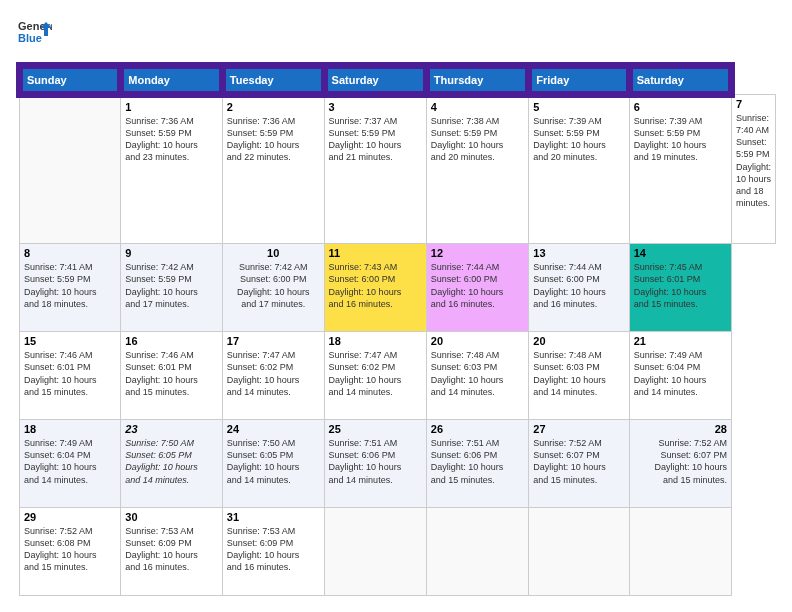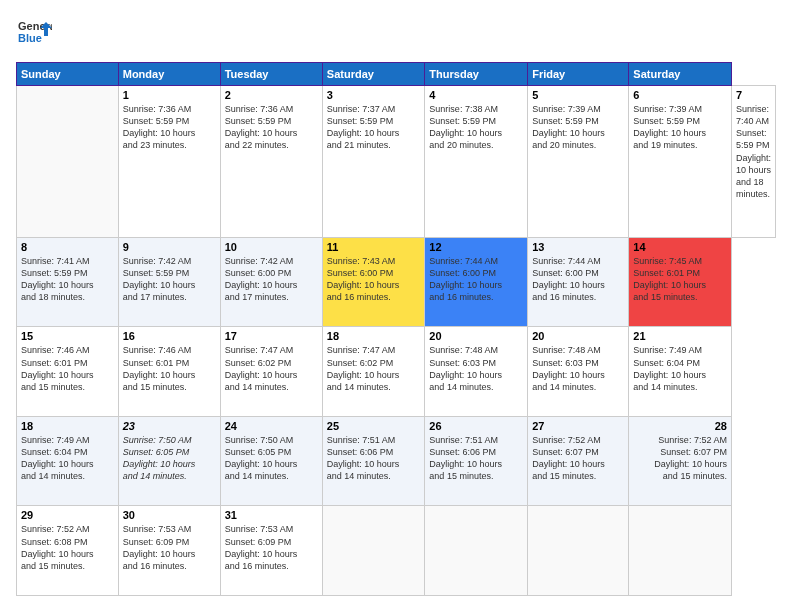--- a/index.html
+++ b/index.html
@@ -45,21 +45,21 @@
       border-collapse: collapse;
       width: 100%;
       font-size: 10px;
     }
     .calendar th {
       background: #1a6fc4;
       color: #fff;
       padding: 5px 4px;
       text-align: left;
       font-size: 11px;
-      border: 1px solid #4c1d95;
+      border: 7px solid #4c1d95;
     }
     .calendar td {
       border: 1px solid #ccc;
       padding: 3px 4px;
       vertical-align: top;
       width: calc(100% / 7);
       background: #fff;
     }
     .calendar tr:nth-child(even) td {
       background: #f5f5f5;
@@ -120,25 +120,25 @@
           <td><span class="day-num">2</span><span class="day-info">Sunrise: 7:36 AM<br>Sunset: 5:59 PM<br>Daylight: 10 hours<br>and 22 minutes.</span></td>
           <td><span class="day-num">3</span><span class="day-info">Sunrise: 7:37 AM<br>Sunset: 5:59 PM<br>Daylight: 10 hours<br>and 21 minutes.</span></td>
           <td><span class="day-num">4</span><span class="day-info">Sunrise: 7:38 AM<br>Sunset: 5:59 PM<br>Daylight: 10 hours<br>and 20 minutes.</span></td>
           <td><span class="day-num">5</span><span class="day-info">Sunrise: 7:39 AM<br>Sunset: 5:59 PM<br>Daylight: 10 hours<br>and 20 minutes.</span></td>
           <td><span class="day-num">6</span><span class="day-info">Sunrise: 7:39 AM<br>Sunset: 5:59 PM<br>Daylight: 10 hours<br>and 19 minutes.</span></td>
           <td><span class="day-num">7</span><span class="day-info">Sunrise: 7:40 AM<br>Sunset: 5:59 PM<br>Daylight: 10 hours<br>and 18 minutes.</span></td>
         </tr>
         <tr>
           <td style="background: rgb(240, 244, 250);"><span class="day-num">8</span><span class="day-info">Sunrise: 7:41 AM<br>Sunset: 5:59 PM<br>Daylight: 10 hours<br>and 18 minutes.</span></td>
           <td style="background: rgb(240, 244, 250);"><span class="day-num">9</span><span class="day-info">Sunrise: 7:42 AM<br>Sunset: 5:59 PM<br>Daylight: 10 hours<br>and 17 minutes.</span></td>
-          <td style="background: rgb(240, 244, 250);"><span class="day-num">10</span><span class="day-info">Sunrise: 7:42 AM<br>Sunset: 6:00 PM<br>Daylight: 10 hours<br>and 17 minutes.</span></td>
+          <td style="background: rgb(240, 244, 250); text-align: center;"><span class="day-num">10</span><span class="day-info">Sunrise: 7:42 AM<br>Sunset: 6:00 PM<br>Daylight: 10 hours<br>and 17 minutes.</span></td>
           <td style="background: #fde047;"><span class="day-num">11</span><span class="day-info">Sunrise: 7:43 AM<br>Sunset: 6:00 PM<br>Daylight: 10 hours<br>and 16 minutes.</span></td>
-          <td style="background: #3b82f6;"><span class="day-num">12</span><span class="day-info">Sunrise: 7:44 AM<br>Sunset: 6:00 PM<br>Daylight: 10 hours<br>and 16 minutes.</span></td>
+          <td style="background: #f0abfc;"><span class="day-num">12</span><span class="day-info">Sunrise: 7:44 AM<br>Sunset: 6:00 PM<br>Daylight: 10 hours<br>and 16 minutes.</span></td>
           <td style="background: rgb(240, 244, 250);"><span class="day-num">13</span><span class="day-info">Sunrise: 7:44 AM<br>Sunset: 6:00 PM<br>Daylight: 10 hours<br>and 16 minutes.</span></td>
-          <td style="background: #ef4444;"><span class="day-num">14</span><span class="day-info">Sunrise: 7:45 AM<br>Sunset: 6:01 PM<br>Daylight: 10 hours<br>and 15 minutes.</span></td>
+          <td style="background: #14b8a6;"><span class="day-num">14</span><span class="day-info">Sunrise: 7:45 AM<br>Sunset: 6:01 PM<br>Daylight: 10 hours<br>and 15 minutes.</span></td>
         </tr>
         <tr>
           <td><span class="day-num">15</span><span class="day-info">Sunrise: 7:46 AM<br>Sunset: 6:01 PM<br>Daylight: 10 hours<br>and 15 minutes.</span></td>
           <td><span class="day-num">16</span><span class="day-info">Sunrise: 7:46 AM<br>Sunset: 6:01 PM<br>Daylight: 10 hours<br>and 15 minutes.</span></td>
           <td><span class="day-num">17</span><span class="day-info">Sunrise: 7:47 AM<br>Sunset: 6:02 PM<br>Daylight: 10 hours<br>and 14 minutes.</span></td>
           <td><span class="day-num">18</span><span class="day-info">Sunrise: 7:47 AM<br>Sunset: 6:02 PM<br>Daylight: 10 hours<br>and 14 minutes.</span></td>
           <td><span class="day-num">20</span><span class="day-info">Sunrise: 7:48 AM<br>Sunset: 6:03 PM<br>Daylight: 10 hours<br>and 14 minutes.</span></td>
           <td><span class="day-num">20</span><span class="day-info">Sunrise: 7:48 AM<br>Sunset: 6:03 PM<br>Daylight: 10 hours<br>and 14 minutes.</span></td>
           <td><span class="day-num">21</span><span class="day-info">Sunrise: 7:49 AM<br>Sunset: 6:04 PM<br>Daylight: 10 hours<br>and 14 minutes.</span></td>
         </tr>

